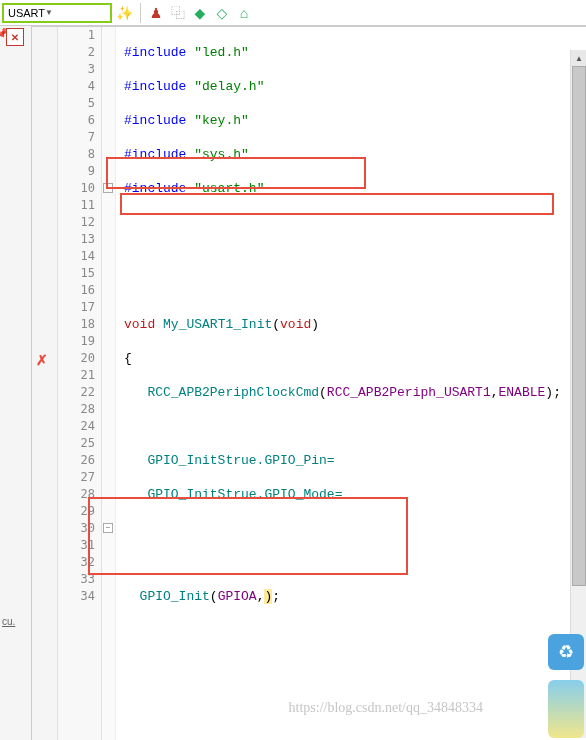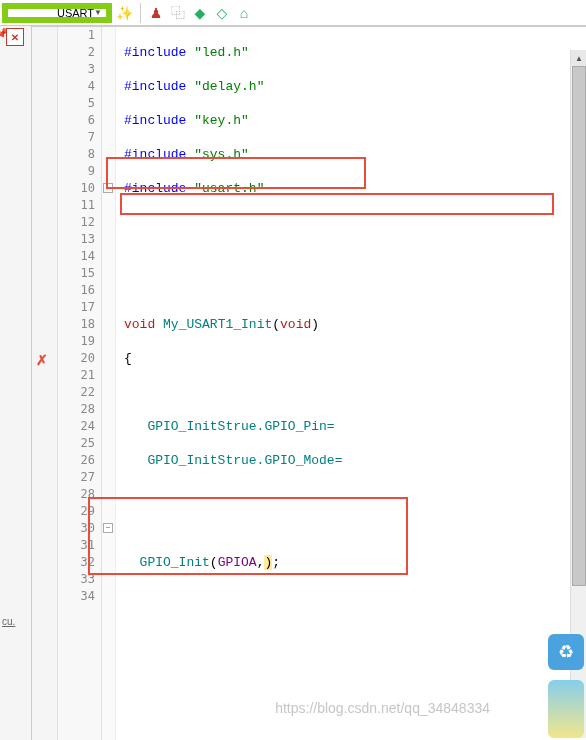--- a/index.html
+++ b/index.html
@@ -1,19 +1,19 @@
 <!DOCTYPE html>
 <html><head>
 <meta charset="utf-8">
 <style>
 * { margin: 0; padding: 0; box-sizing: border-box; }
 body { font-family: "Segoe UI", Tahoma, sans-serif; font-size: 12px; background: #fff; width: 586px; height: 740px; overflow: hidden; position: relative; }
 .toolbar { height: 26px; background: #fff; border-bottom: 1px solid #ccc; display: flex; align-items: center; padding: 0 2px; gap: 6px; }
 .toolbar-left { display: flex; align-items: center; gap: 4px; }
-.combo { width: 110px; height: 20px; border: 6px solid #84cc16; background: #fff; font-size: 11px; padding: 0 4px; display: flex; align-items: center; justify-content: flex-end; }
+.combo { width: 110px; height: 20px; border: 2px solid #84cc16; background: #fff; font-size: 11px; padding: 0 4px; display: flex; align-items: center; justify-content: flex-start; }
 .combo-arrow { font-size: 8px; color: #555; }
 .toolbar-sep { width: 1px; height: 20px; background: #ccc; margin: 0 2px; }
 .tb-icon { width: 18px; height: 18px; display: flex; align-items: center; justify-content: center; font-size: 14px; }
 .workspace { display: flex; height: 714px; }
 .left-panel { width: 32px; background: #f5f5f5; border-right: 1px solid #ccc; position: relative; }
 .close-x { position: absolute; top: 2px; left: 6px; width: 18px; height: 18px; background: #fff; border: 1px solid #c0392b; color: #c0392b; font-size: 10px; display: flex; align-items: center; justify-content: center; font-weight: bold; }
 .pin { position: absolute; top: 2px; left: -4px; font-size: 10px; color: #888; }
 .editor-area { flex: 1; display: flex; flex-direction: column; }
 .tabs { display: flex; height: 24px; background: #fff; border-bottom: 1px solid #ccc; overflow: hidden; }
 .tab { display: flex; align-items: center; gap: 4px; padding: 0 8px; border-right: 1px solid #ccc; font-size: 11px; white-space: nowrap; cursor: pointer; }
@@ -40,21 +40,21 @@
 .kw-func { color: #b91c1c; }
 .ident { color: #008080; }
 .macro { color: #800080; }
 .paren { color: #000; }
 .punct { color: #000; }
 .redbox { position: absolute; border: 2px solid #e74c3c; pointer-events: none; }
 .vscroll { position: absolute; right: 0; top: 50px; width: 16px; height: 688px; background: #f0f0f0; border-left: 1px solid #ddd; }
 .vscroll-thumb { position: absolute; top: 16px; left: 1px; width: 14px; height: 520px; background: #c8c8c8; border: 1px solid #aaa; }
 .vscroll-arrow { width: 16px; height: 16px; background: #e8e8e8; display: flex; align-items: center; justify-content: center; font-size: 8px; color: #555; }
 .cu-label { position: absolute; left: 2px; top: 590px; font-size: 10px; color: #666; text-decoration: underline; }
-.watermark { position: absolute; bottom: 24px; right: 96px; font-size: 14px; color: rgba(150,150,150,0.55); font-family: Liberation Sans, sans-serif; }
+.watermark { position: absolute; bottom: 24px; right: 103px; font-size: 14px; color: rgba(150,150,150,0.55); font-family: Liberation Serif, serif; }
 .bottom-widget { position: absolute; right: 2px; bottom: 70px; width: 36px; height: 36px; background: #4aa3df; border-radius: 6px; display: flex; align-items: center; justify-content: center; color: #fff; font-size: 18px; }
 .bottom-widget2 { position: absolute; right: 2px; bottom: 2px; width: 36px; height: 58px; background: linear-gradient(#87ceeb,#f0e68c); border-radius: 6px; }
 </style>
 </head>
 <body>
 
 <div class="toolbar">
   <div class="toolbar-left">
     <div class="combo">
       <span>USART</span>
@@ -152,20 +152,21 @@
 <div class="code-line"><span class="kw-blue">#include </span><span class="kw-str">"led.h"</span></div>
 <div class="code-line"><span class="kw-blue">#include </span><span class="kw-str">"delay.h"</span></div>
 <div class="code-line"><span class="kw-blue">#include </span><span class="kw-str">"key.h"</span></div>
 <div class="code-line"><span class="kw-blue">#include </span><span class="kw-str">"sys.h"</span></div>
 <div class="code-line"><span class="kw-blue">#include </span><span class="kw-str">"usart.h"</span></div>
 <div class="code-line"></div>
 <div class="code-line"></div>
 <div class="code-line"></div>
 <div class="code-line"><span class="kw-func">void</span> <span class="ident">My_USART1_Init</span><span class="paren">(</span><span class="kw-func">void</span><span class="paren">)</span></div>
 <div class="code-line"><span class="punct">{</span></div>
+<div class="code-line">   <span class="ident">RCC_APB2PeriphClockCmd</span><span class="paren">(</span><span class="macro">RCC_APB2Periph_USART1</span><span class="punct">,</span><span class="macro">ENABLE</span><span class="paren">)</span><span class="punct">;</span></div>
 <div class="code-line"></div>
 <div class="code-line">   <span class="ident">GPIO_InitStrue.GPIO_Pin=</span></div>
 <div class="code-line">   <span class="ident">GPIO_InitStrue.GPIO_Mode=</span></div>
 <div class="code-line"></div>
 <div class="code-line"></div>
 <div class="code-line">  <span class="ident">GPIO_Init</span><span class="paren">(</span><span class="macro">GPIOA</span><span class="punct">,</span><span class="paren" style="background:#ffeb99">)</span><span class="punct">;</span></div>
 <div class="code-line"></div>
 
 
 

